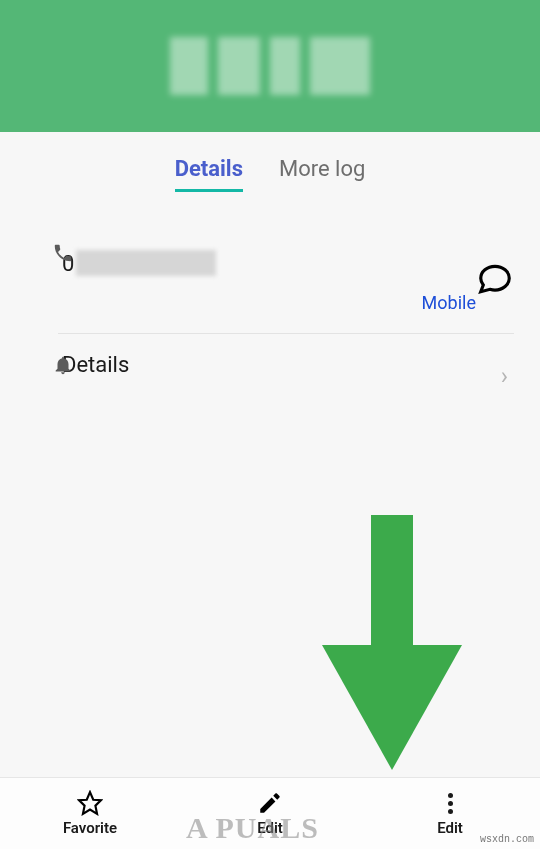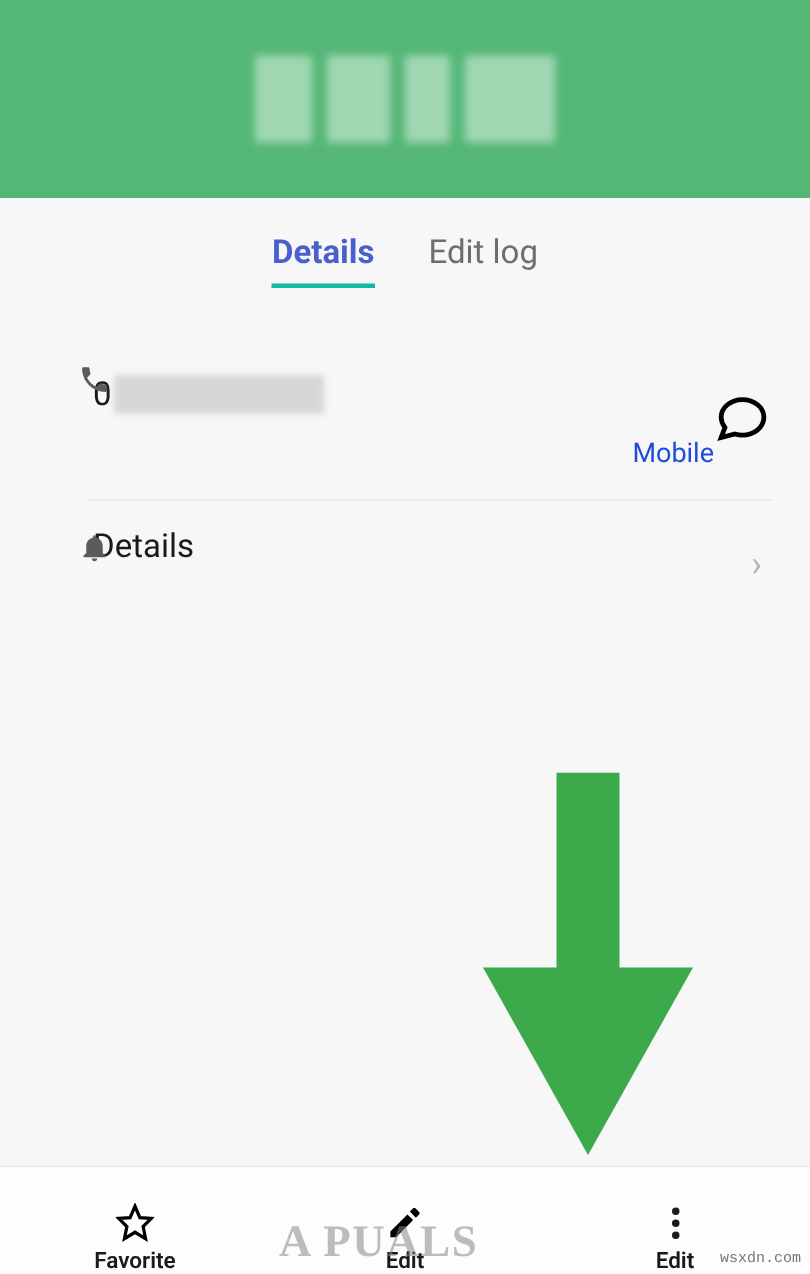--- a/index.html
+++ b/index.html
@@ -130,21 +130,21 @@
     .bottom-bar {
       position: absolute;
       bottom: 0;
       left: 0;
       right: 0;
       height: 72px;
       background: #fdfdfd;
       border-top: 1px solid #e6e6e6;
       display: flex;
       justify-content: space-around;
-      align-items: flex-end;
+      align-items: center;
     }
     .bottom-item {
       display: flex;
       flex-direction: column;
       align-items: center;
       gap: 3px;
       cursor: pointer;
       width: 120px;
     }
     .bottom-item svg, .more-dots {
@@ -196,21 +196,21 @@
   <div class="header-name-rect">
     <span class="r1"></span>
       <span class="r2"></span>
       <span class="r3"></span>
       <span class="r4"></span>
   </div>
 </div>
 
 <div class="tabs">
   <div class="tab active">Details</div>
-  <div class="tab">Edit log</div>
+  <div class="tab">More log</div>
 </div>
 
 <div class="content">
 
   <div class="phone-row-outer">
     <svg class="phone-icon-svg" viewBox="0 0 24 24">
         <path d="M6.6 10.8c1.4 2.8 3.8 5.1 6.6 6.6l2.2-2.2c.3-.3.7-.4 1-.2 1.1.4 2.4.6 3.6.6.6 0 1 .4 1 1V20c0 .6-.4 1-1 1C10.6 21 3 13.4 3 4c0-.6.4-1 1-1h3.4c.6 0 1 .4 1 1 0 1.2.2 2.5.6 3.6.1.4 0 .8-.3 1l-2.1 2.2z"></path>
       </svg>
     <div class="row row-phone">
       <div class="info-col">

